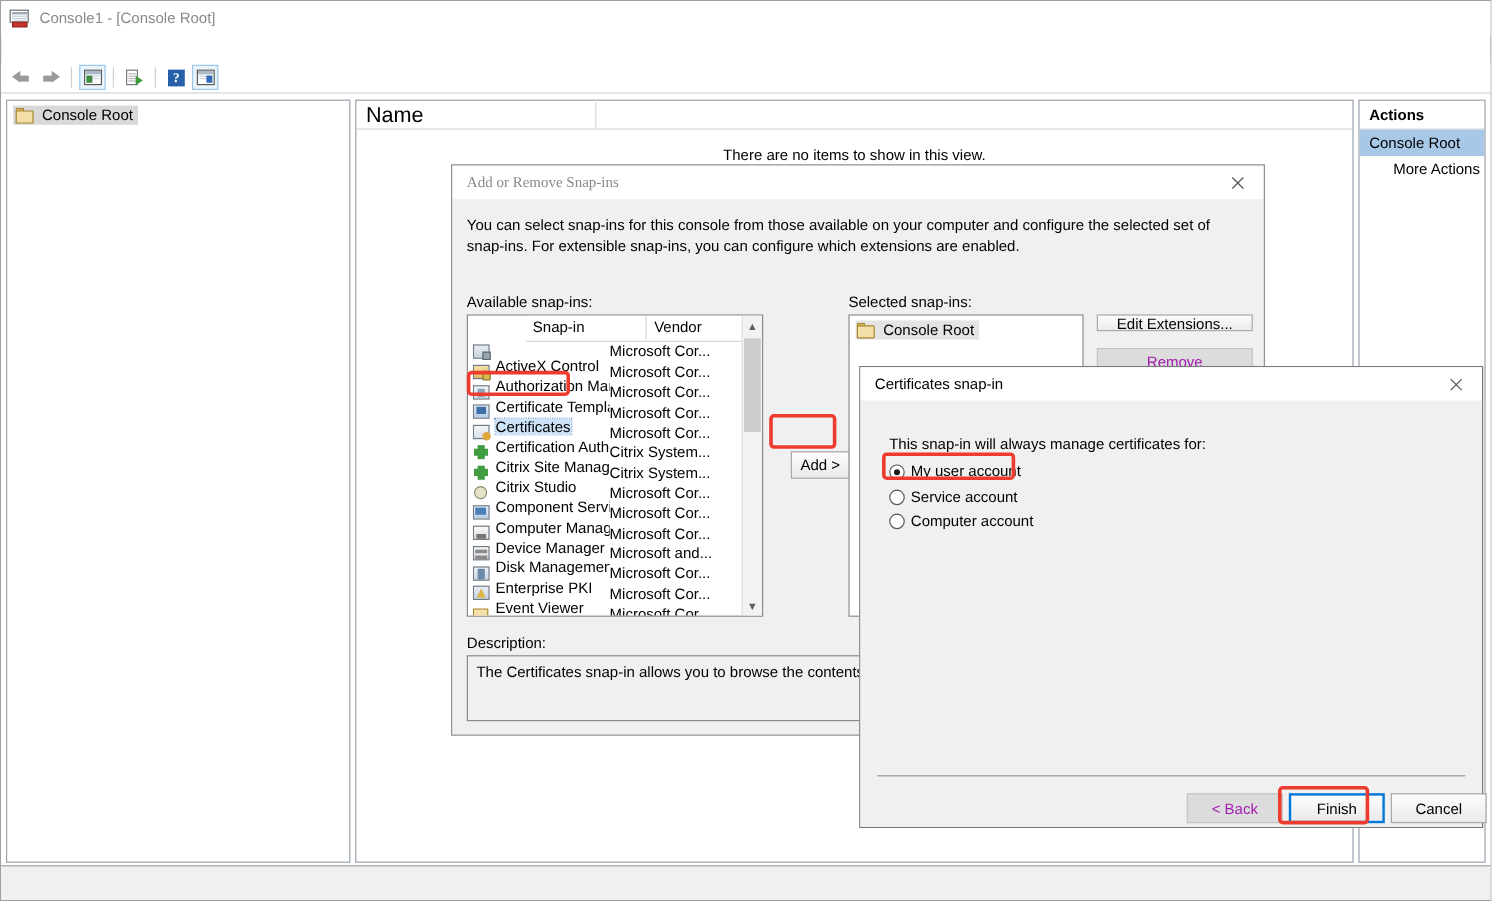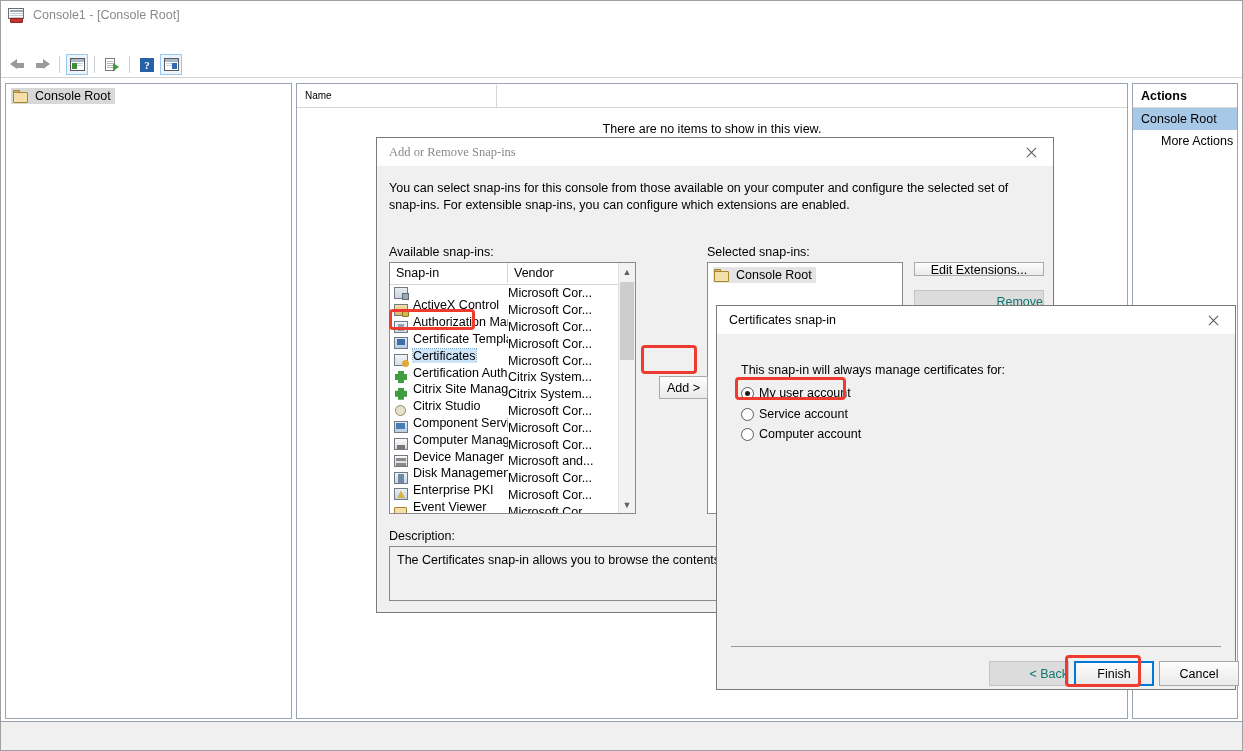--- a/index.html
+++ b/index.html
@@ -280,21 +280,21 @@
   }
   #results-header {
     height: 23px;
     border-bottom: 1px solid #d6d6d6;
     display: flex;
     align-items: center;
   }
   #results-header .col {
     height: 22px;
     line-height: 22px;
-    font-size: 10px;
+    font-size: 18px;
     padding-left: 8px;
     box-sizing: border-box;
     border-right: 1px solid #d6d6d6;
     cursor: default;
   }
   #results-empty {
     margin-top: 14px;
     text-align: center;
     font-size: 12.5px;
     color: #000000;
@@ -411,20 +411,21 @@
     background: #ffffff;
     border: 1px solid #8a8a8a;
     box-sizing: border-box;
     overflow: hidden;
   }
   #available-head {
     height: 21px;
     display: flex;
     border-bottom: 1px solid #d6d6d6;
     background: #ffffff;
+    margin-left: 48px;
   }
   #available-head .ch {
     height: 20px; line-height: 20px;
     font-size: 12.5px;
     padding-left: 6px;
     box-sizing: border-box;
     border-right: 1px solid #d6d6d6;
     cursor: default;
   }
   #available-head .ch.c1 { width: 118px; }
@@ -593,24 +594,23 @@
     box-sizing: border-box;
     font-size: 12.5px;
     font-family: "Liberation Sans", sans-serif;
     color: #000000;
     text-align: center;
     cursor: default;
     padding: 0;
     line-height: normal;
   }
   .win-btn.disabled {
-    color: #0f766e;
+    color: #a21caf;
     background: #dcdcdc;
     border-color: #c4c4c4;
-    text-align: right;
   }
   .win-btn.default-focus {
     border: 2px solid #0078d7;
     background: linear-gradient(#fdfdfd,#e9e9e9);
   }
 
   #btn-edit-ext  { left: 537px; top: 96px;  width: 130px; height: 14px; }
   #btn-remove    { left: 537px; top: 124px; width: 130px; height: 24px; }
   #btn-add       { left: 282px; top: 210px; width: 49px;  height: 23px; }
 

